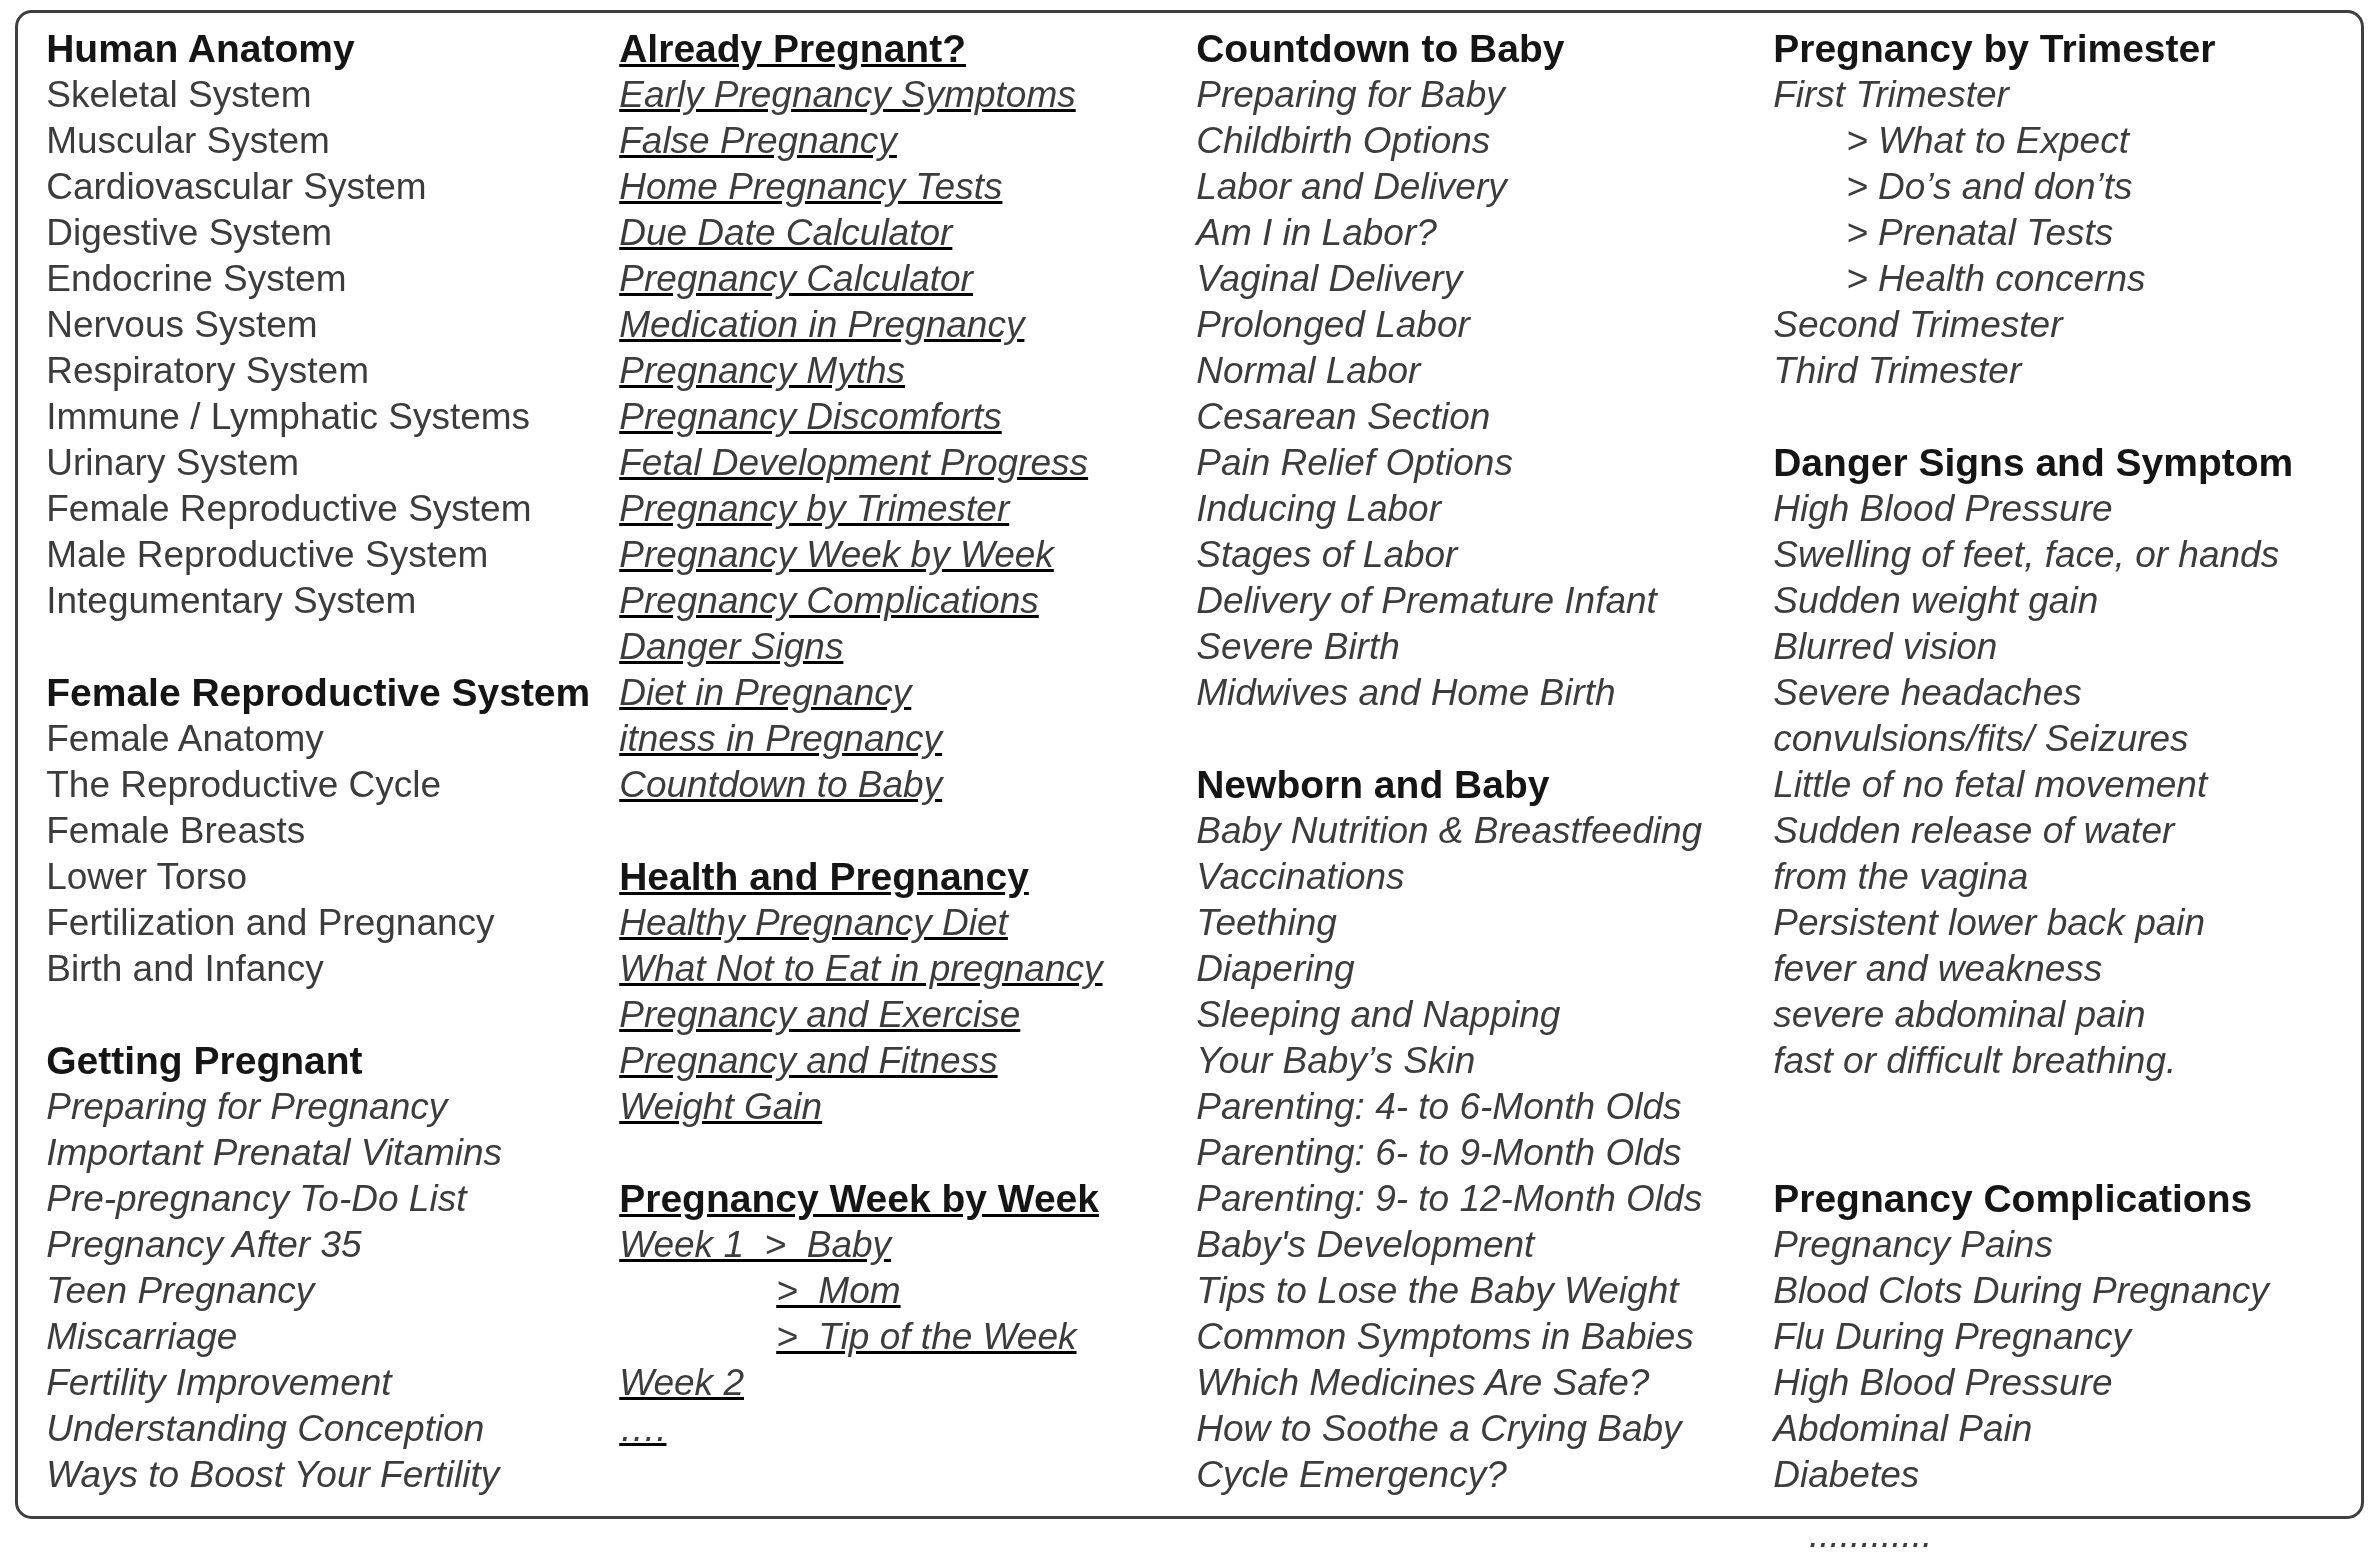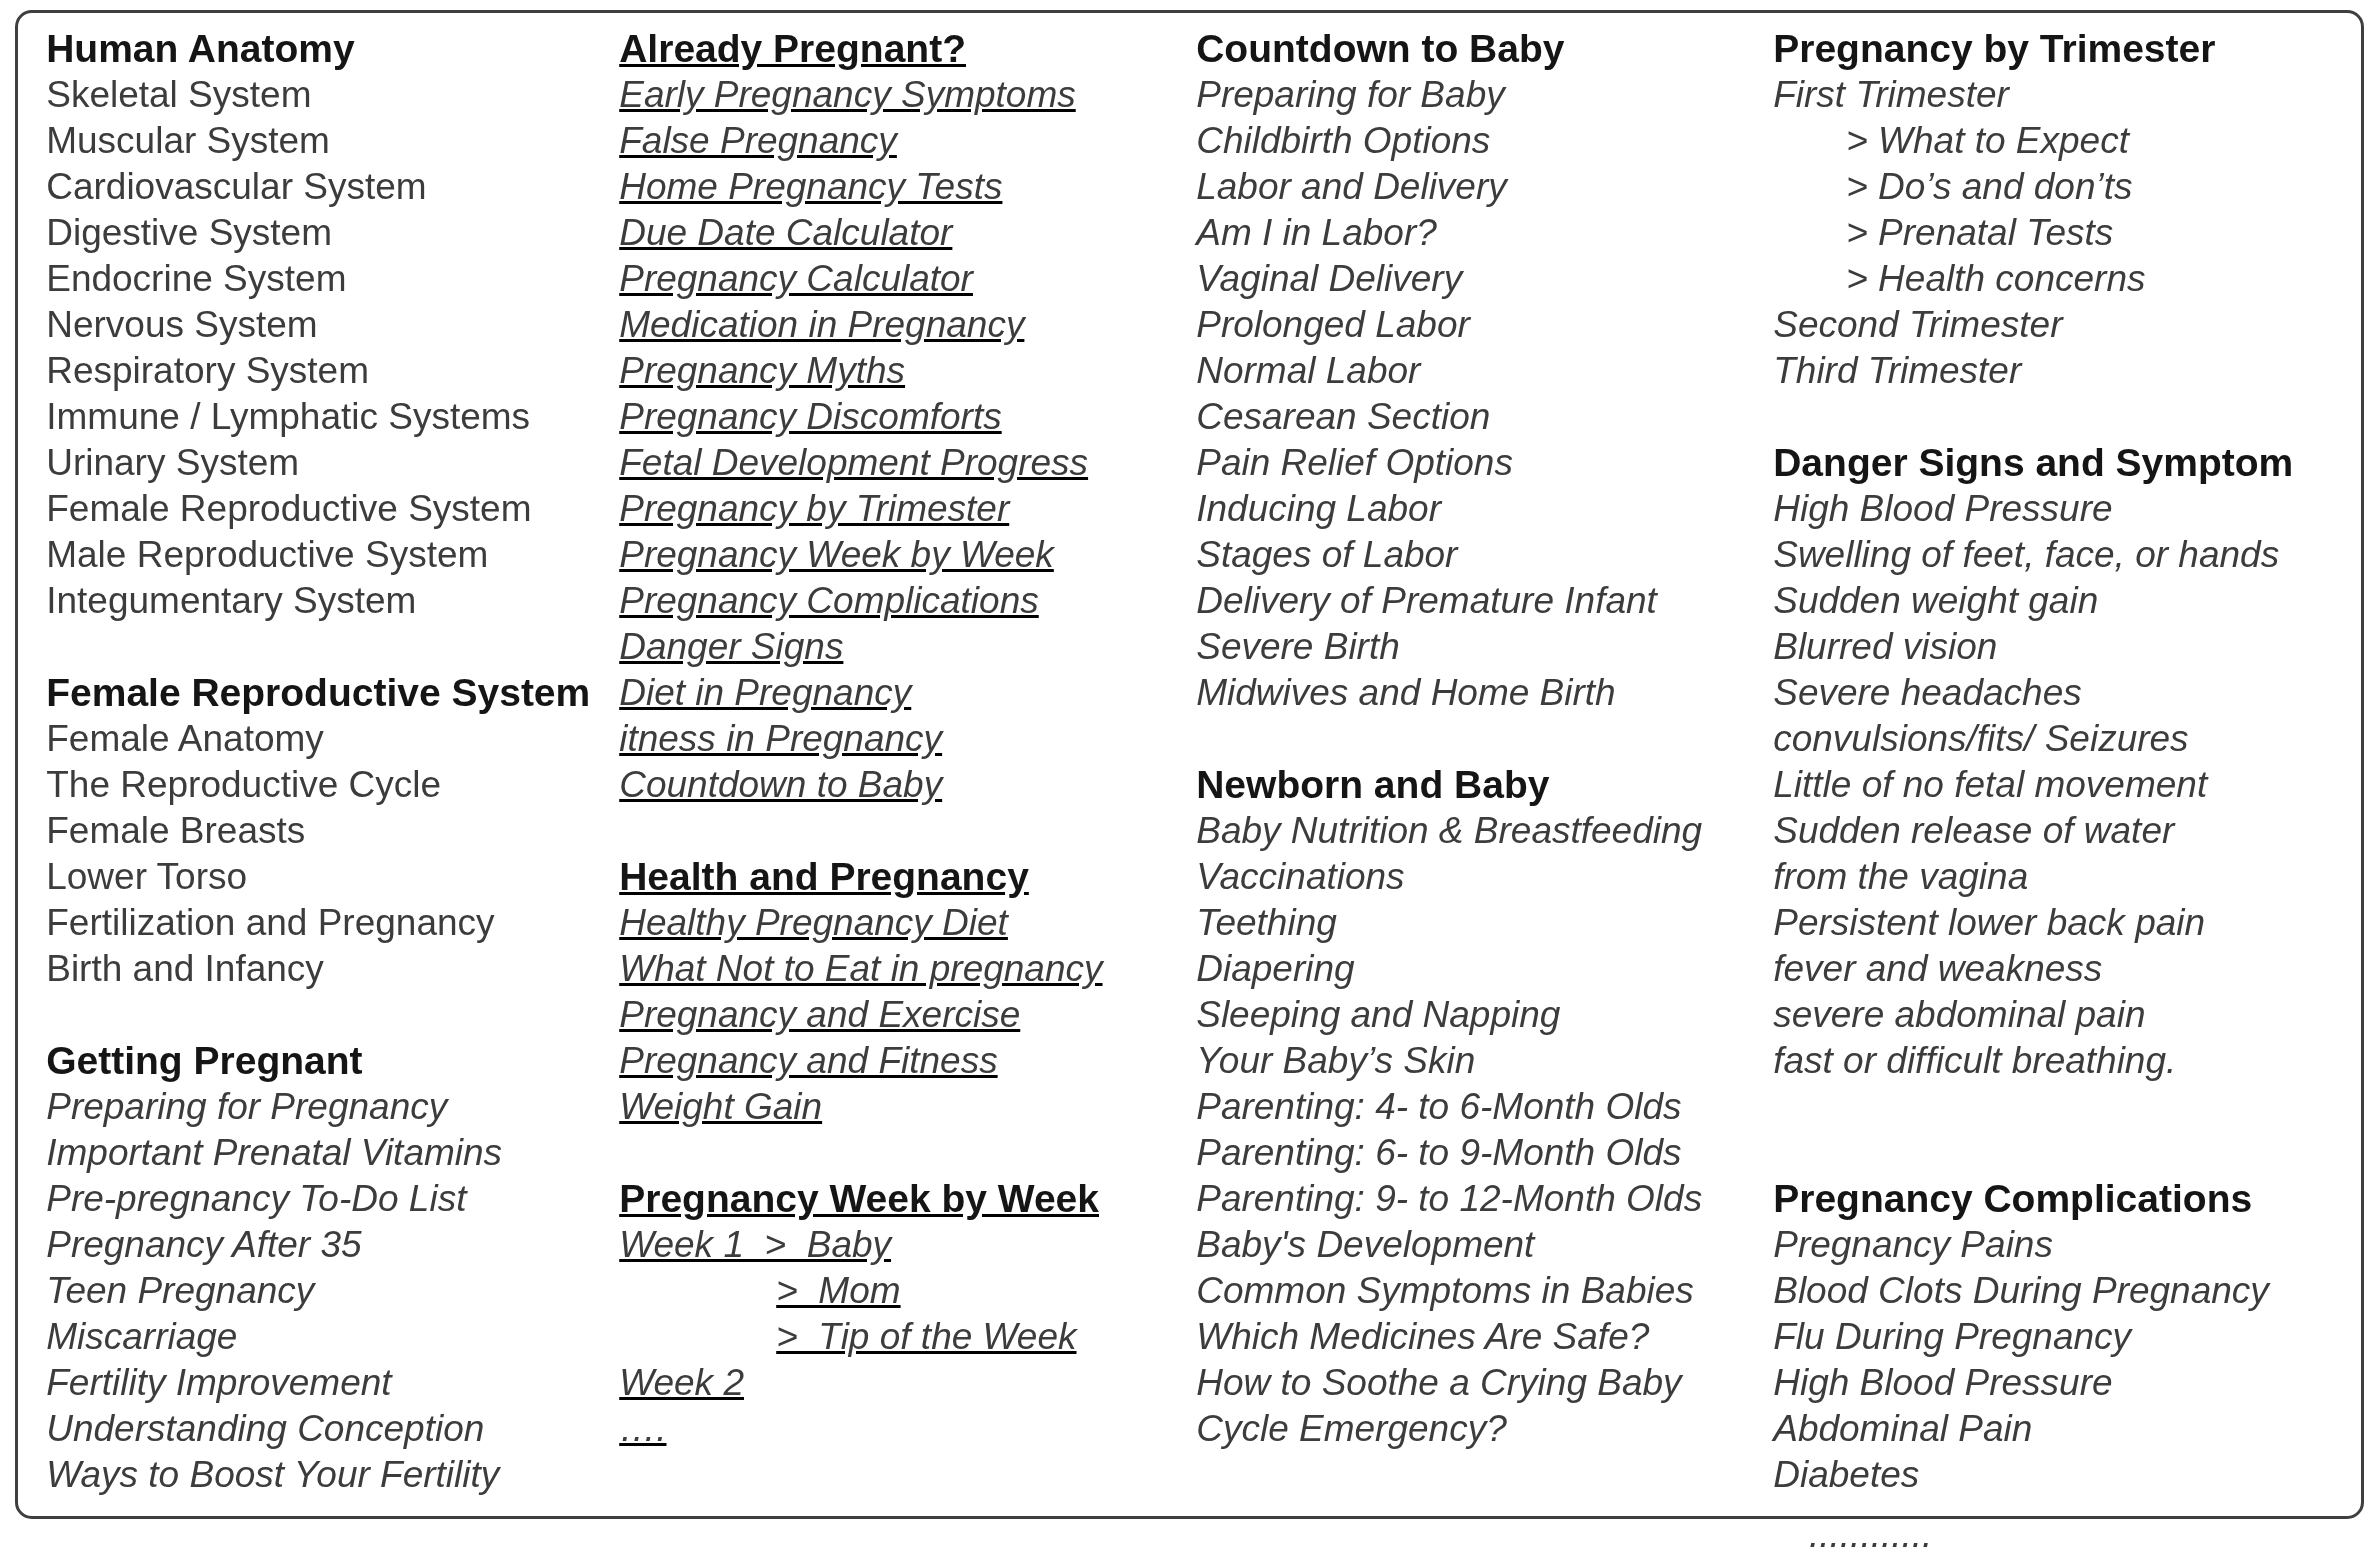--- a/index.html
+++ b/index.html
@@ -166,20 +166,21 @@
             <div class="item italic">Baby Nutrition &amp; Breastfeeding</div>
             <div class="item italic">Vaccinations</div>
             <div class="item italic">Teething</div>
             <div class="item italic">Diapering</div>
             <div class="item italic">Sleeping and Napping</div>
             <div class="item italic">Your Baby’s Skin</div>
             <div class="item italic">Parenting: 4- to 6-Month Olds</div>
             <div class="item italic">Parenting: 6- to 9-Month Olds</div>
             <div class="item italic">Parenting: 9- to 12-Month Olds</div>
             <div class="item italic">Baby's Development</div>
+            <div class="item italic">Tips to Lose the Baby Weight</div>
             <div class="item italic">Common Symptoms in Babies</div>
             <div class="item italic">Which Medicines Are Safe?</div>
             <div class="item italic">How to Soothe a Crying Baby</div>
             <div class="item italic">Cycle Emergency?</div>
           </section>
         </div>
         <div class="column c4">
           <section class="section">
             <h2 class="section-title">Pregnancy by Trimester</h2>
             <div class="item italic">First Trimester</div>

